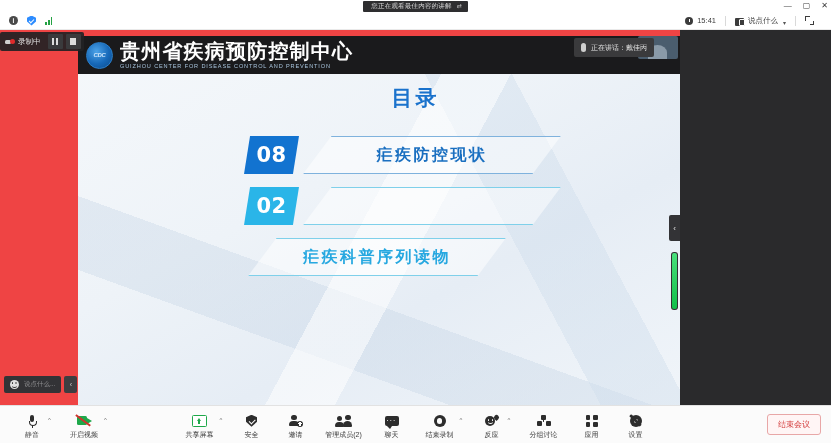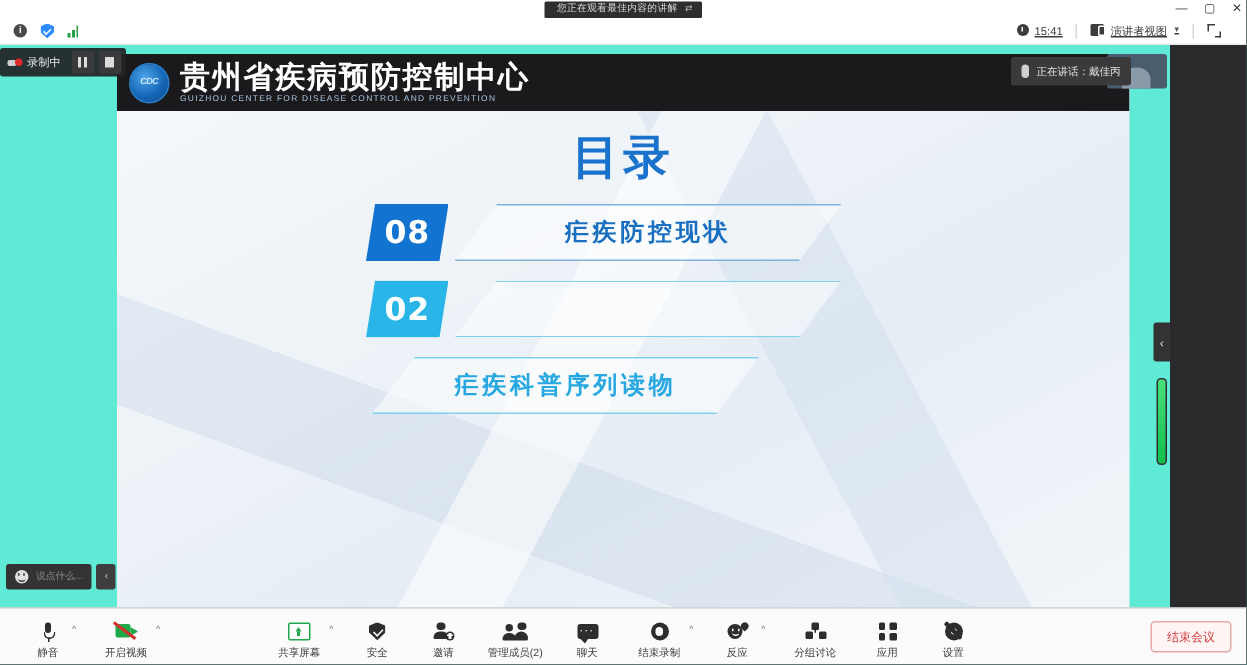--- a/index.html
+++ b/index.html
@@ -38,21 +38,21 @@
     position: absolute; left: 0; top: 12px; width: 831px; height: 18px;
     background: #ffffff;
     display: flex; align-items: center;
     border-bottom: 1px solid #e9e9e9;
   }
   .topbar-left { display: flex; align-items: center; gap: 9px; padding-left: 9px; }
   .topbar-right {
     margin-left: auto; display: flex; align-items: center;
     gap: 0; padding-right: 8px; color: #3c3c3c; font-size: 7.5px;
   }
-  .tb-group { display: flex; align-items: flex-start; gap: 4px; padding: 0 9px; text-decoration: underline; }
+  .tb-group { display: flex; align-items: flex-end; gap: 4px; padding: 0 9px; }
   .tb-sep { width: 1px; height: 10px; background: #d9d9d9; }
   .ico-info {
     width: 9px; height: 9px; border-radius: 50%; background: #4a4a4a;
     color: #fff; font-size: 6.5px; line-height: 9px; text-align: center; font-weight: bold;
   }
   .ico-shield {
     width: 9px; height: 10px; background: #2d8cff;
     -webkit-clip-path: polygon(50% 0,100% 22%,100% 60%,50% 100%,0 60%,0 22%);
     clip-path: polygon(50% 0,100% 22%,100% 60%,50% 100%,0 60%,0 22%);
     position: relative;
@@ -86,22 +86,22 @@
     width: 9px; height: 9px; position: relative;
   }
   .ico-fullscreen::before, .ico-fullscreen::after {
     content: ""; position: absolute; width: 3.5px; height: 3.5px;
   }
   .ico-fullscreen::before { left: 0; top: 0; border-left: 1.2px solid #3c3c3c; border-top: 1.2px solid #3c3c3c; }
   .ico-fullscreen::after { right: 0; bottom: 0; border-right: 1.2px solid #3c3c3c; border-bottom: 1.2px solid #3c3c3c; }
 
   
   .stage {
-    position: absolute; left: 0; top: 30px; width: 780px; height: 375px;
-    background: #5eead4; overflow: hidden;
+    position: absolute; left: 0; top: 30px; width: 680px; height: 375px;
+    background: #ef4444; overflow: hidden;
   }
 
   
   .rec-bar {
     position: absolute; left: 0; top: 2px; z-index: 40;
     display: flex; align-items: center; gap: 0;
     background: rgba(34,34,36,.92);
     padding: 2px 3px; border-radius: 2px;
   }
   .rec-dot-wrap { display: flex; align-items: center; gap: 3px; padding: 0 4px 0 2px; }
@@ -160,21 +160,21 @@
   .cdc-en {
     color: #a8c4dd; font-size: 5.6px; letter-spacing: .85px; line-height: 8px;
     font-family: "Liberation Sans", sans-serif;
   }
 
   .slide-title {
     position: absolute; left: 0; top: 48px; width: 675px; text-align: center;
     z-index: 3;
   }
   .slide-title span {
-    color: #1a72cc; font-size: 31px; font-weight: bold; letter-spacing: 3px;
+    color: #1a72cc; font-size: 21px; font-weight: bold; letter-spacing: 3px;
     font-family: "DejaVu Sans", sans-serif;
   }
 
   .toc { position: absolute; left: 0; top: 100px; width: 675px; z-index: 3; }
   .toc-row {
     position: relative; height: 38px; margin-bottom: 13px;
     display: flex; align-items: center; padding-left: 166px;
   }
   .toc-num {
     width: 55px; height: 38px;
@@ -400,21 +400,21 @@
         </div>
     </div>
     <div class="topbar-right">
       <div class="tb-group">
         <span class="ico-clock"></span>
         <span>15:41</span>
       </div>
       <div class="tb-sep"></div>
       <div class="tb-group">
         <span class="ico-view"></span>
-        <span>演讲者视图</span>
+        <span>说点什么</span>
         <span class="caret-dn">▾</span>
       </div>
       <div class="tb-sep"></div>
       <div class="tb-group">
         <span class="ico-fullscreen"></span>
       </div>
     </div>
   </div>
 
   <div class="stage">

